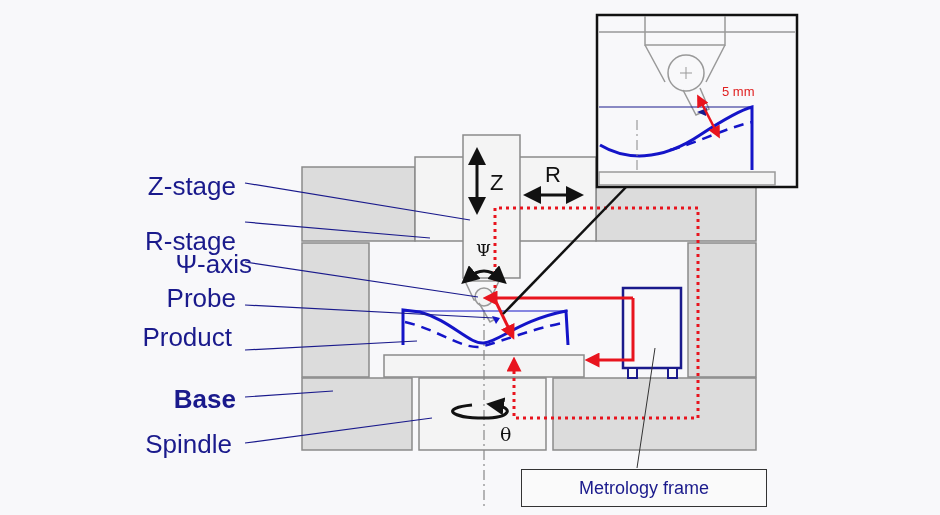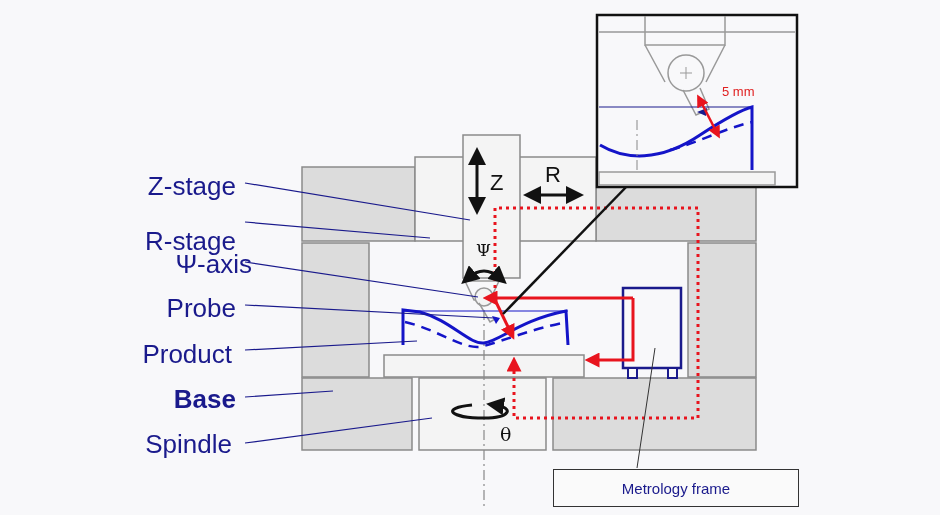--- a/index.html
+++ b/index.html
@@ -2,21 +2,21 @@
 <html><head>
   <meta charset="utf-8">
   <style>
     html, body { margin: 0; padding: 0; }
     body { width: 940px; height: 515px; background: #f8f8fa; overflow: hidden; position: relative; font-family: "Liberation Sans", sans-serif; }
     #diagram { position: absolute; left: 0; top: 0; }
     .lbl { position: absolute; font-family: "Liberation Sans", sans-serif; font-size: 26px; color: #1a1a8c; white-space: nowrap; text-align: right; width: 140px; }
     .sym { position: absolute; font-size: 22px; color: #111; font-family: "Liberation Sans", sans-serif; }
     .serif { font-family: "DejaVu Serif", serif; }
     .redtxt { position: absolute; font-size: 13px; color: #e02020; font-family: "Liberation Sans", sans-serif; }
-    .legendbox { position: absolute; left: 553px; top: 469px; width: 246px; height: 38px; border: 1.5px solid #333; background: #fafafa; box-sizing: border-box; display: flex; align-items: center; justify-content: center; font-size: 15px; color: #1a1a8c; }
+    .legendbox { position: absolute; left: 521px; top: 469px; width: 246px; height: 38px; border: 1.5px solid #333; background: #fafafa; box-sizing: border-box; display: flex; align-items: center; justify-content: center; font-size: 18px; color: #1a1a8c; }
   </style>
 </head>
 <body>
 
 <svg id="diagram" width="940" height="515" viewBox="0 0 940 515" xmlns="http://www.w3.org/2000/svg">
   <defs>
     <marker id="arrBlack" markerWidth="6" markerHeight="6" refX="3" refY="3" orient="auto-start-reverse" markerUnits="strokeWidth">
       <path d="M0,0 L6,3 L0,6 z" fill="#111"></path>
     </marker>
     <marker id="arrRed" markerWidth="5" markerHeight="5" refX="2.5" refY="2.5" orient="auto-start-reverse" markerUnits="strokeWidth">
@@ -103,22 +103,22 @@
     <path d="M670,150 C700,142 720,130 752,122" fill="none" stroke="#1414c8" stroke-width="2.5" stroke-dasharray="10,7"></path>
     <line x1="637" y1="120" x2="637" y2="180" stroke="#888" stroke-width="1" stroke-dasharray="10,4,2,4"></line>
     <rect x="599" y="172" width="176" height="13" fill="#f4f4f4" stroke="#999" stroke-width="1.5"></rect>
     <line x1="700" y1="100" x2="717" y2="133" stroke="#e8141e" stroke-width="2.5" marker-start="url(#arrRed)" marker-end="url(#arrRed)"></line>
   </g>
 </svg>
 
 <div class="lbl" style="left:96px; top:171px;">Z-stage</div>
 <div class="lbl" style="left:96px; top:226px;">R-stage</div>
 <div class="lbl" style="left:112px; top:249px;">Ψ-axis</div>
-<div class="lbl" style="left:96px; top:293px;">Probe</div>
-<div class="lbl" style="left:92px; top:339px;text-align:right;">Product</div>
+<div class="lbl" style="left:96px; top:283px;">Probe</div>
+<div class="lbl" style="left:92px; top:322px;text-align:right;">Product</div>
 <div class="lbl" style="left:96px; top:384px;font-weight:bold;">Base</div>
 <div class="lbl" style="left:92px; top:429px;">Spindle</div>
 
 <div class="sym" style="left:490px; top:170px;">Z</div>
 <div class="sym" style="left:545px; top:162px;">R</div>
 <div class="sym serif" style="left:476px; top:240px; font-size:17px;">Ψ</div>
 <div class="sym serif" style="left:500px; top:423px; font-size:19px;">θ</div>
 
 <div class="redtxt" style="left:722px; top:84px;">5 mm</div>
 

